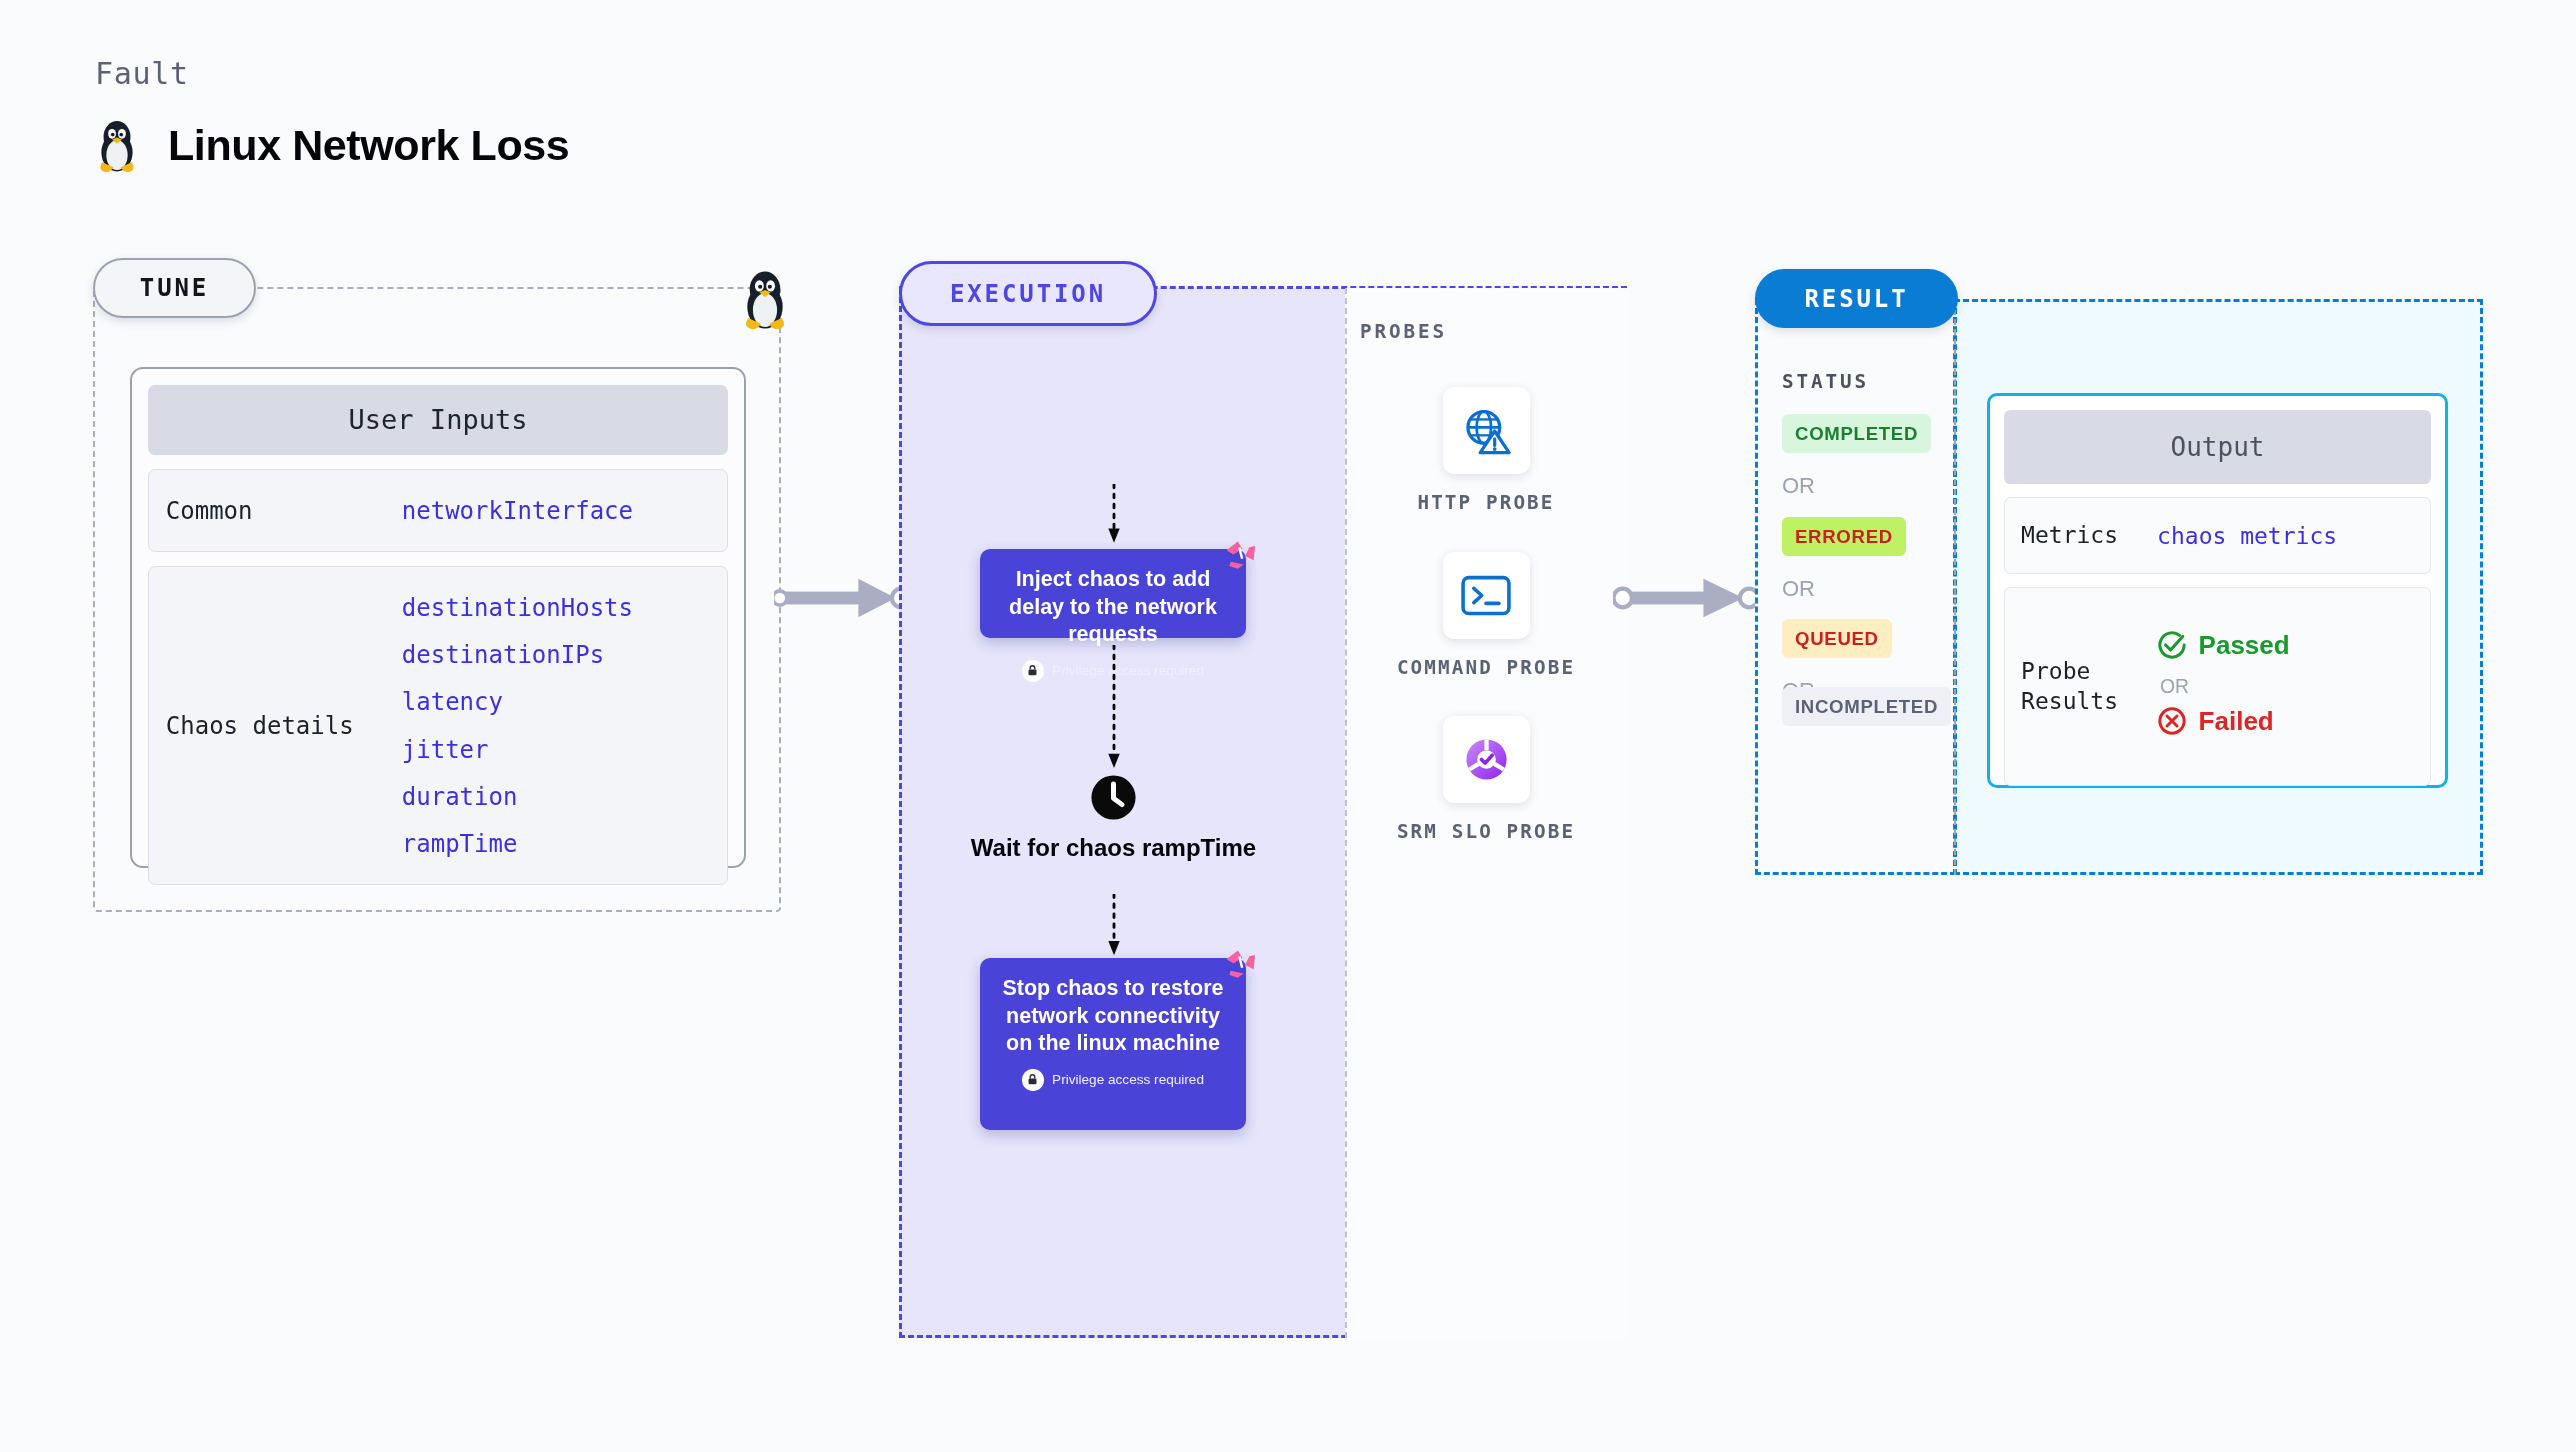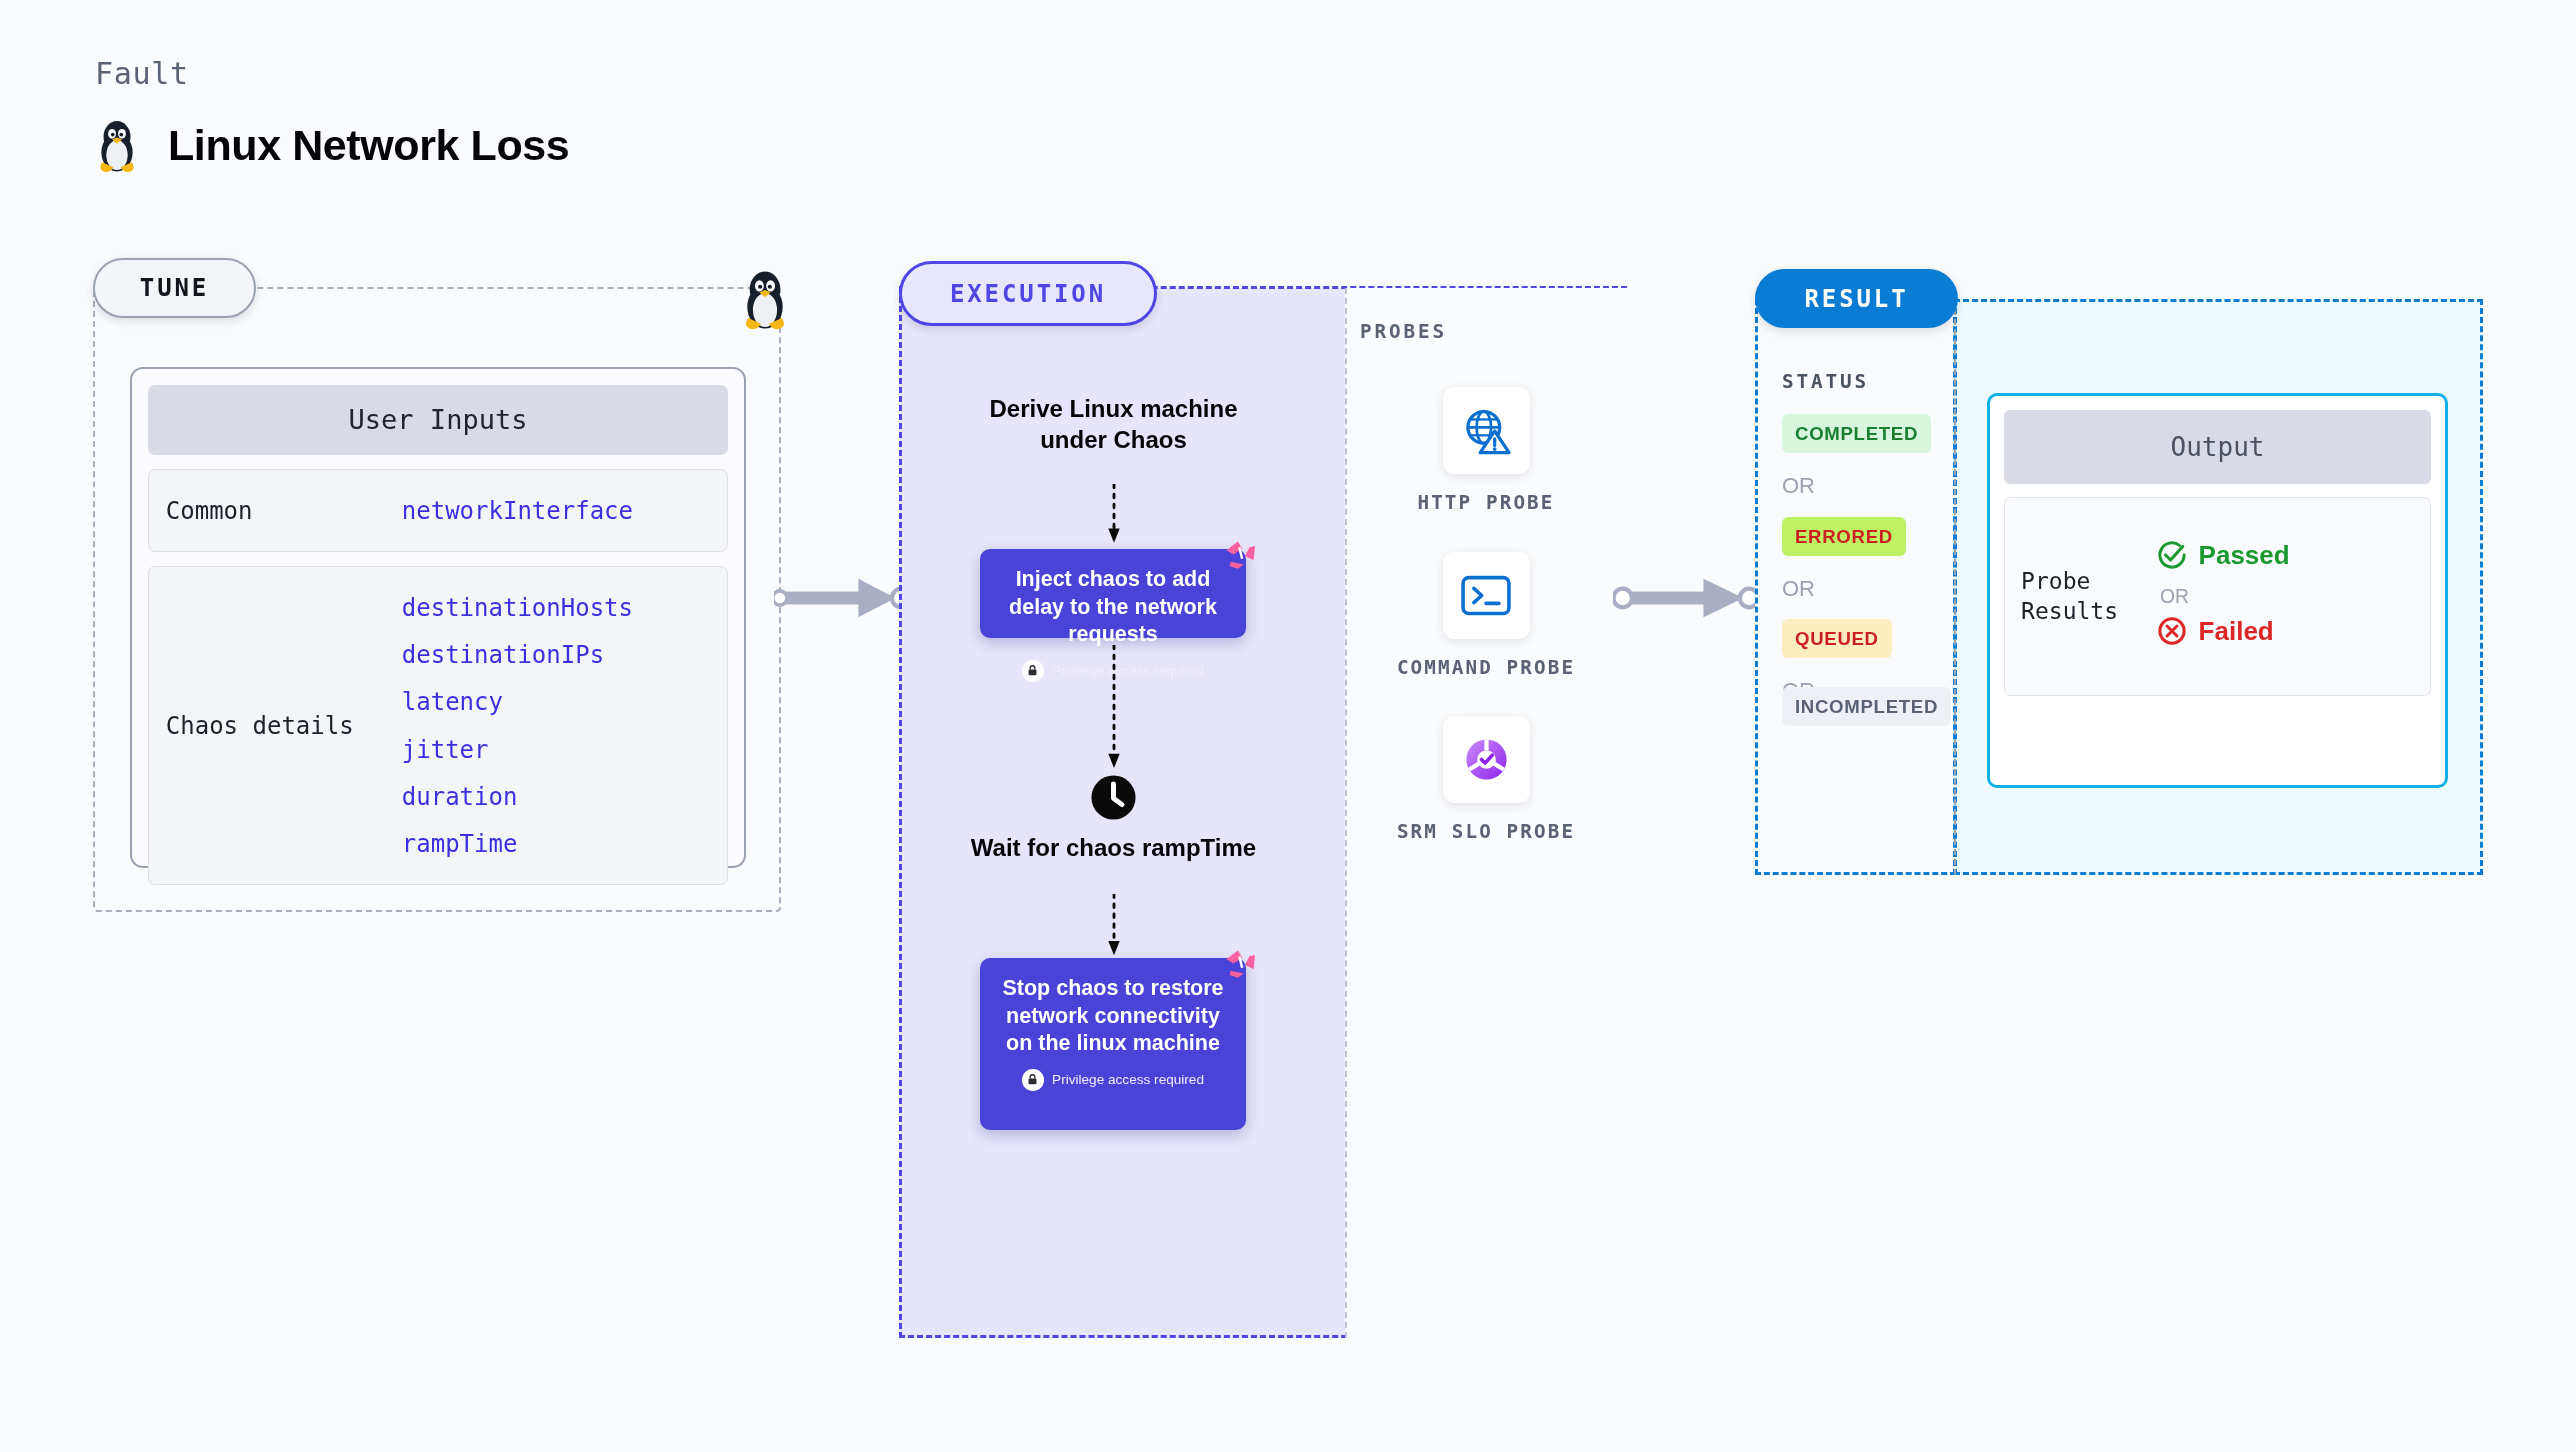--- a/index.html
+++ b/index.html
@@ -273,21 +273,20 @@
       <path d="M118 8 L170 35 L118 62 Z" fill="#a9aec4"></path>
       <circle cx="178" cy="35" r="13" fill="#ffffff" stroke="#a9aec4" stroke-width="6"></circle>
     </svg>
   </div>
 
   <div class="region exec-region"></div>
   <div class="region exec-top-line"></div>
   <div class="region probes-region"></div>
   <div class="pill pill-exec">EXECUTION</div>
 
-  <div class="flow-text exec-node-title">Derive Linux machine under Chaos</div>
 
   <div class="conn" style="left:1104px; top:484px;">
     <svg width="20" height="62" viewBox="0 0 28 86">
       <line x1="14" y1="0" x2="14" y2="64" stroke="#0a0a0a" stroke-width="4" stroke-dasharray="5 9" stroke-linecap="round"></line>
       <path d="M6 62 L22 62 L14 82 Z" fill="#0a0a0a"></path>
     </svg>
   </div>
 
   <div class="purple-card pc1">
     <span class="chaos-corner">
@@ -423,20 +422,24 @@
   <div class="or-text" style="top:473px;">OR</div>
   <div class="badge" style="top:517px; background:#bef264; color:#cc2020;">ERRORED</div>
   <div class="or-text" style="top:576px;">OR</div>
   <div class="badge" style="top:619px; background:#fdeec2; color:#cc2020;">QUEUED</div>
   <div class="or-text" style="top:678px;">OR</div>
   <div class="badge" style="top:687px; background:#eef0f5; color:#5b6275;">INCOMPLETED</div>
 
   <div class="out-card">
     <div class="out-head">Output</div>
 
+    <div class="out-row out-row-metrics">
+      <div class="out-label">Metrics</div>
+      <div class="out-metric-val">chaos metrics</div>
+    </div>
 
     <div class="out-row out-row-probes">
       <div class="out-label">Probe Results</div>
       <div class="probe-res">
         <div class="pr-line pr-pass">
           <span>
             <svg width="30" height="30" viewBox="0 0 42 42">
               <path d="M38 21 a17 17 0 1 1 -6.5 -13.4" fill="none" stroke="#1a9a2e" stroke-width="4.2" stroke-linecap="round"></path>
               <path d="M12 21 L19 28 L36 9" fill="none" stroke="#1a9a2e" stroke-width="4.4" stroke-linecap="round" stroke-linejoin="round"></path>
             </svg>

